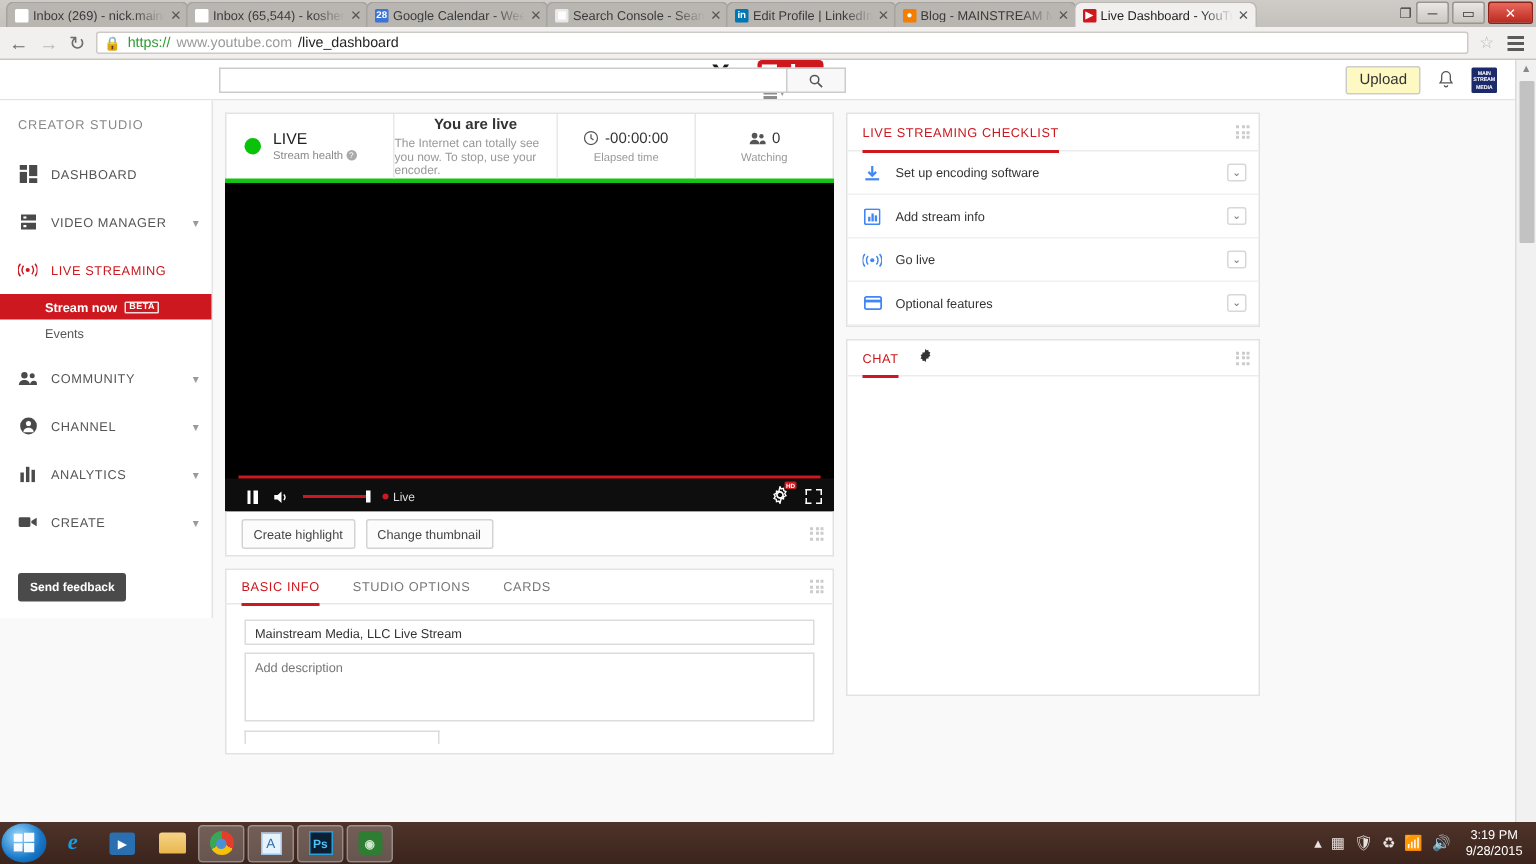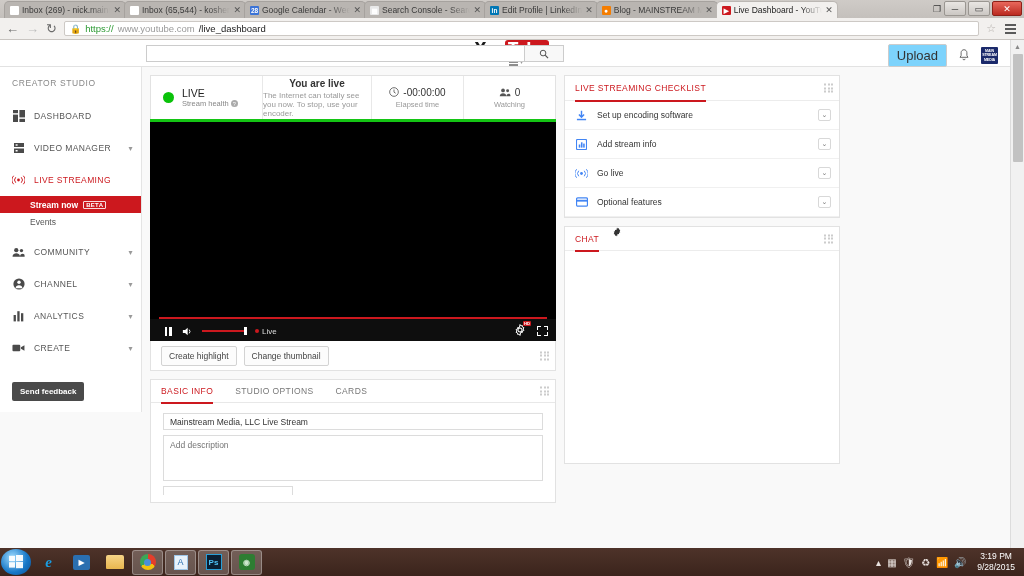--- a/index.html
+++ b/index.html
@@ -75,22 +75,22 @@
   .yt-guide { margin-left:8px; display:flex; align-items:center; gap:2px; color:#9a9a9a; }
   .yt-guide .lines { display:flex; flex-direction:column; gap:1.5px; }
   .yt-guide .lines i { display:block; width:9px; height:1.5px; background:#8d8d8d; }
   .yt-guide .car { font-size:6px; }
   .yt-search { position:absolute; left:146px; top:5px; display:flex; }
   .yt-search input { width:378px; height:17px; border:1px solid #ccc; border-right:none;
                      padding:0 6px; font-size:10px; outline:none; font-family:"Liberation Sans", sans-serif; }
   .yt-search .go { width:40px; height:17px; border:1px solid #ccc; background:#f8f8f8;
                    display:flex; align-items:center; justify-content:center; font-size:10px; color:#555; }
   .yt-right { position:absolute; right:26px; top:4px; display:flex; align-items:center; gap:11px; }
-  .upload-btn { border:1px solid #ccc; background:#7dd3fc; border-radius:2px; padding:3px 8px;
-                font-size:13px; color:#333; }
+  .upload-btn { border:1px solid #ccc; background:#fef9c3; border-radius:2px; padding:3px 8px;
+                font-size:10px; color:#333; }
   .bell { font-size:13px; color:#555; }
   .avatar { width:17px; height:17px; background:#1b2a6b; color:#fff; border-radius:1px;
             display:flex; flex-direction:column; align-items:center; justify-content:center;
             font-size:3.6px; line-height:4.2px; font-weight:bold; letter-spacing:-0.1px; }
 
   
   .page { position:relative; display:flex; height:481px; background:#f9f9f9; }
 
   
   .sidebar { width:142px; min-width:142px; background:#fff; border-right:1px solid #e4e4e4;
@@ -198,21 +198,21 @@
   .bico { width:13px; height:13px; flex:0 0 13px; display:flex; align-items:center; justify-content:center;
           color:#4285f4; font-size:10px; }
   .expand { width:13px; height:12px; border:1px solid #d8d8d8; border-radius:2px; color:#777;
             font-size:7px; display:flex; align-items:center; justify-content:center; }
   .chk-foot { height:20px; display:flex; align-items:center; justify-content:center;
               font-size:8px; color:#888; }
 
   
   .chat { margin-top:8px; background:#fff; border:1px solid #e2e2e2; height:238px; }
   .chat-head { position:relative; height:24px; border-bottom:1px solid #ececec; display:flex;
-               gap:13px; padding-left:10px; }
+               align-items:center; gap:13px; padding-left:10px; }
   .chat-head .t { font-size:8.5px; color:#cc181e; letter-spacing:.4px; position:relative; height:24px;
                   display:flex; align-items:center; }
   .chat-head .t:after { content:''; position:absolute; left:0; right:0; bottom:-1px; height:2px; background:#cc181e; }
 
   
   #taskbar { position:absolute; left:0; top:548px; width:1024px; height:28px;
              background:linear-gradient(#4e332a,#3b241c); display:flex; align-items:center; }
   .start { width:30px; height:26px; margin-left:1px; border-radius:50%;
            background:radial-gradient(circle at 38% 33%, #9fdcff, #1878c8 58%, #0b4f92);
            display:flex; align-items:center; justify-content:center; color:#fff; font-size:12px; }

